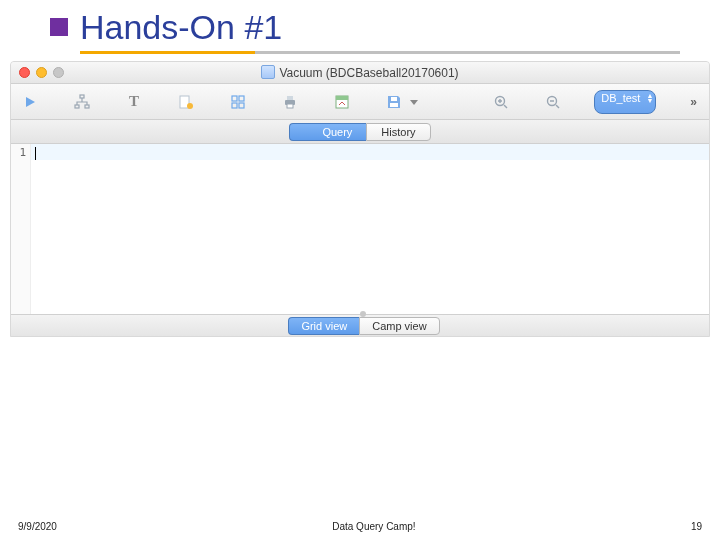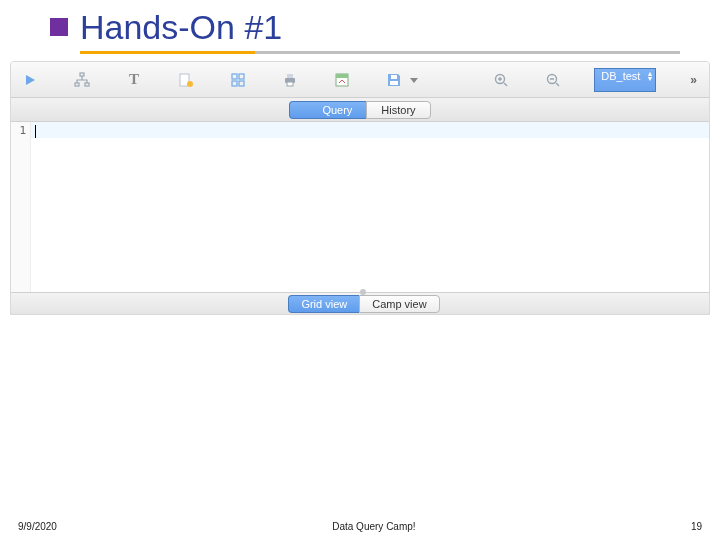--- a/index.html
+++ b/index.html
@@ -91,21 +91,21 @@
   }
   .toolbar {
     display:flex; align-items:center; gap:30px; height:36px; padding:4px 8px;
     background:linear-gradient(#fafafa,#e9e9e9); border-bottom:1px solid #cfcfcf;
   }
   .tb-btn { width:22px; height:22px; display:flex; align-items:center; justify-content:center; color:#6fa0e0; }
   .tb-btn svg { display:block; }
   .spacer { flex:1; }
   .db-select {
     display:flex; align-items:center; height:24px; background:linear-gradient(#7eb2f5,#6aa3ee);
-    border:1px solid #4a7dc0; border-radius:0; color:#fff; font-size:11px; padding:0 2px 8px 6px;
+    border:1px solid #4a7dc0; border-radius:8px; color:#fff; font-size:11px; padding:0 2px 8px 6px;
   }
   .db-select .chevs { display:flex; flex-direction:column; margin-left:6px; line-height:5px; font-size:7px;}
   .chev-more { padding:0 4px; color:#666; font-weight:bold; }
   .tabs {
     display:flex; height:24px; align-items:center; justify-content:center; gap:0;
     background:linear-gradient(#f2f2f2,#e4e4e4); border-bottom:1px solid #d0d0d0;
   }
   .tab {
     height:18px; padding:0 14px; font-size:11px; display:flex; align-items:center; border:1px solid #b8b8b8;
     background:linear-gradient(#fdfdfd,#ededed); color:#333;
@@ -153,20 +153,30 @@
     <div class="accent-box"></div>
     <h1 class="title">Hands-On #1</h1>
     <div class="title-underline">
       <div class="bar-long"></div>
       <div class="bar-orange"></div>
     </div>
   </div>
 
 
   <div class="app">
+    <div class="titlebar" style="position:relative;">
+      <div class="traffic">
+        <span class="tl-close"></span>
+        <span class="tl-min"></span>
+        <span class="tl-max"></span>
+      </div>
+      <div class="wtitle">
+        <span class="wtitle-icon"></span><span>Vacuum (BDCBaseball20170601)</span>
+      </div>
+    </div>
 
     <div class="toolbar">
       <div class="tb-btn">
         <svg width="14" height="14" viewBox="0 0 14 14">
             <polygon points="3,2 12,7 3,12" fill="#6fa8ea"></polygon>
           </svg>
       </div>
       <div class="tb-btn">
         <svg width="16" height="16" viewBox="0 0 16 16" fill="none" stroke="#9aa6b2" stroke-width="1.2">
           <rect x="6" y="1" width="4" height="3"></rect>

